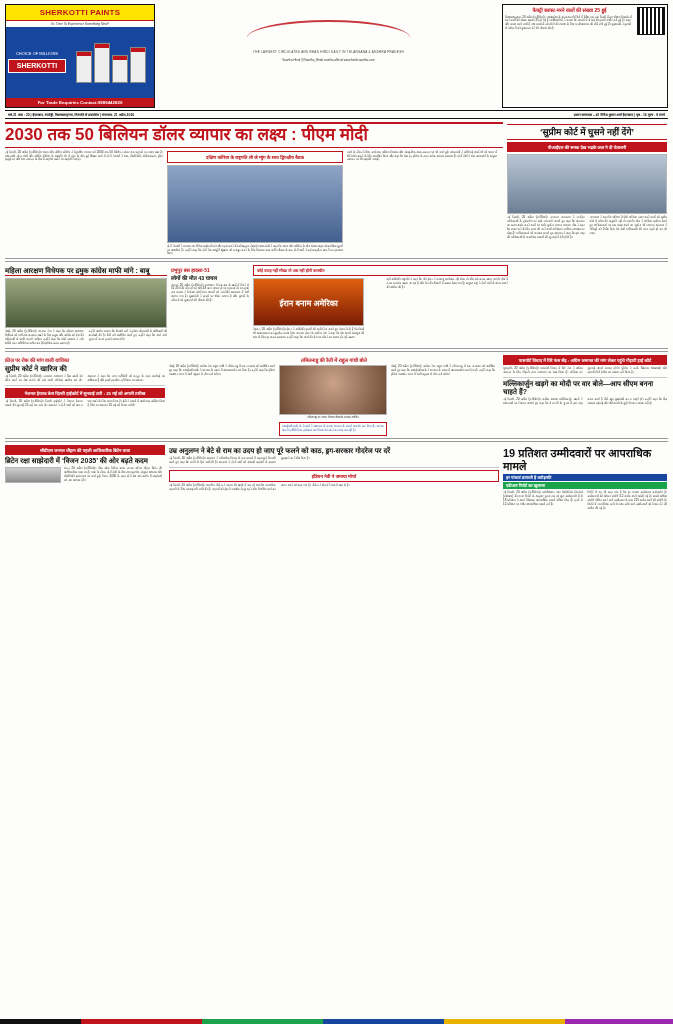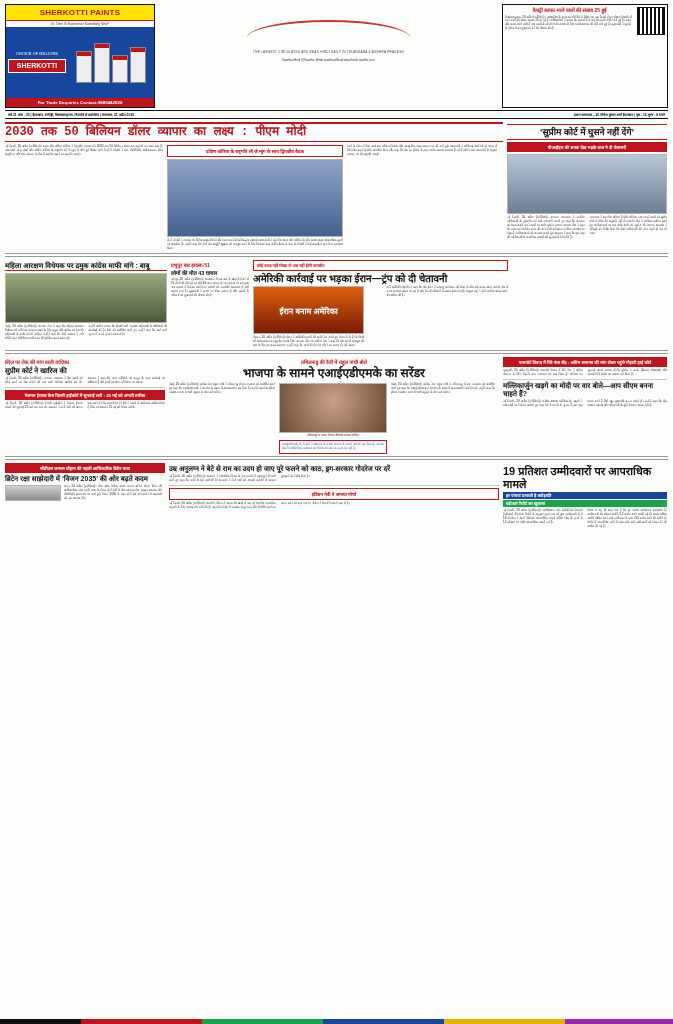--- a/index.html
+++ b/index.html
@@ -79,22 +79,22 @@
     border-top:1px solid #111;border-bottom:1px solid #111;
     font-size:3.4px;padding:1px 3px;margin-top:2px;color:#111;font-weight:bold;
   }
 
   
   .cols{display:flex;gap:4px;margin-top:3px;}
   .colA{width:330px;}
   .colC{width:164px;}
 
   .banner-red{
-    color:#c0141c;font-weight:bold;font-size:12px;line-height:1.1;
-    border-top:2px solid #c0141c;border-bottom:1px solid #c0141c;padding:2px 0;font-family:Liberation Mono, monospace;
+    color:#c0141c;font-weight:bold;font-size:17px;line-height:1.1;
+    border-top:2px solid #c0141c;border-bottom:1px solid #c0141c;padding:2px 0;
   }
   .sub-red{
     background:#c0141c;color:#fff;font-size:4.4px;font-weight:bold;
     padding:2px 4px;display:inline-block;
   }
   .sub-box{
     border:1px solid #c0141c;color:#c0141c;font-size:4.6px;font-weight:bold;
     padding:2px 3px;text-align:center;
   }
   .twocol{column-count:2;column-gap:5px;}
@@ -211,21 +211,20 @@
     </div>
 
     <div style="width:78px">
       <div class="kicker">प्रभुपुर बस हादसा-51</div>
       <div class="head3" style="font-size:5.4px">लोगों की मौत 43 घायल</div>
       <div class="body-col" style="margin-top:2px">जयपुर, 20 अप्रैल (एजेंसियां)। राजस्थान में एक बस के खाई में गिरने से 51 लोगों की मौत हो गई और 43 अन्य घायल हो गए। हादसा देर रात हुआ जब चालक ने नियंत्रण खो दिया। घायलों को नजदीकी अस्पताल में भर्ती कराया गया है। मुख्यमंत्री ने हादसे पर शोक जताया है और मृतकों के परिजनों को मुआवजे की घोषणा की है।</div>
     </div>
 
     <div style="width:255px">
       <div class="sub-box" style="font-size:4px;text-align:left">कोई वजह नहीं सीखा तो अब नहीं होगी बातचीत</div>
-      <div class="head2" style="font-size:10px;color:#111;margin-top:2px">अमेरिकी कार्रवाई पर भड़का ईरान—ट्रंप को दी चेतावनी</div>
       <div style="display:flex;gap:22px;margin-top:2px">
         <div style="width:120px">
           <div class="imgph ph-fire box" style="height:48px;display:flex;align-items:center;justify-content:center;color:#fff;font-weight:bold;font-size:8px">
             <span>ईरान बनाम अमेरिका</span>
           </div>
           <div class="body-col" style="margin-top:2px">तेहरान, 20 अप्रैल (एजेंसियां)। ईरान ने अमेरिकी हमलों की कड़ी निंदा करते हुए चेतावनी दी है कि किसी भी आक्रामकता का मुंहतोड़ जवाब दिया जाएगा। ईरान के सर्वोच्च नेता ने कहा कि देश अपनी संप्रभुता की रक्षा के लिए हर कदम उठाएगा। उन्होंने कहा कि वार्ता की मेज पर लौटने का सवाल ही नहीं उठता।</div>
         </div>
         <div style="width:131px">
           <div class="body-col">वहीं अमेरिकी राष्ट्रपति ने कहा कि यदि ईरान ने परमाणु कार्यक्रम नहीं रोका तो और कड़े कदम उठाए जाएंगे। क्षेत्र में तनाव लगातार बढ़ता जा रहा है और तेल की कीमतों में उछाल देखा गया है। संयुक्त राष्ट्र ने दोनों पक्षों से संयम बरतने की अपील की है।</div>
         </div>
@@ -245,21 +244,20 @@
       </div>
       <div class="rule"></div>
       <div class="sub-red" style="display:block;text-align:center">नेशनल हेराल्ड केस दिल्ली हाईकोर्ट में सुनवाई टली : 25 मई को अगली तारीख</div>
       <div class="twocol" style="margin-top:2px">
         <div class="body-col">नई दिल्ली, 20 अप्रैल (एजेंसियां)। दिल्ली हाईकोर्ट ने नेशनल हेराल्ड मामले की सुनवाई 25 मई तक टाल दी। अदालत ने दोनों पक्षों को अपना पक्ष रखने के लिए समय दिया है। ईडी ने मामले में आरोपपत्र दाखिल किया है जिस पर अदालत 25 मई को विचार करेगी।</div>
       </div>
     </div>
 
     <div style="width:330px">
       <div class="kicker" style="text-align:center">तमिलनाडु की रैली में राहुल गांधी बोले</div>
-      <div class="head2" style="font-size:12px;text-align:center;color:#111">भाजपा के सामने एआईएडीएमके का सरेंडर</div>
       <div style="display:flex;gap:4px;margin-top:2px">
         <div style="width:106px">
           <div class="body-col">चेन्नई, 20 अप्रैल (एजेंसियां)। कांग्रेस नेता राहुल गांधी ने तमिलनाडु में एक जनसभा को संबोधित करते हुए कहा कि एआईएडीएमके ने भाजपा के दबाव में आत्मसमर्पण कर दिया है। उन्होंने कहा कि इंडिया गठबंधन राज्य में भारी बहुमत से जीत दर्ज करेगा।</div>
         </div>
         <div style="width:108px">
           <div class="imgph ph-face box" style="height:50px"></div>
           <div class="cap">तमिलनाडु पर अपना निजाम डीएमके अध्यक्ष स्टालिन</div>
           <div class="box" style="padding:2px;margin-top:2px;border-color:#c0141c">
             <div class="body-col" style="color:#16469d">एआईएडीएमके के नेताओं ने भ्रष्टाचार के कारण भाजपा के सामने समर्पण कर दिया है। भाजपा अपनी एजेंसियों का इस्तेमाल कर विपक्ष को डराने का काम कर रही है।</div>
           </div>

